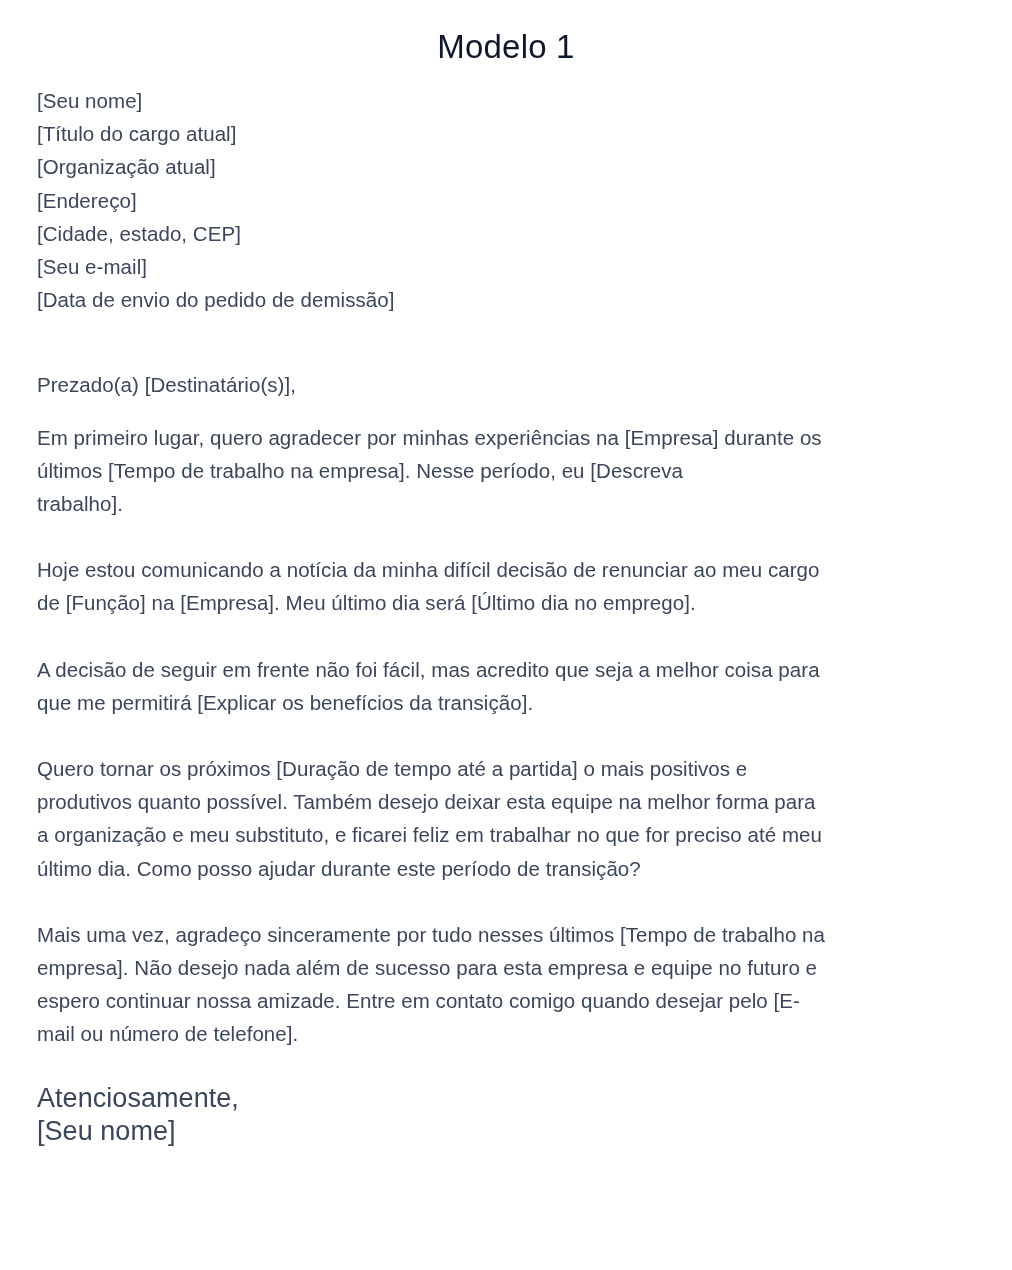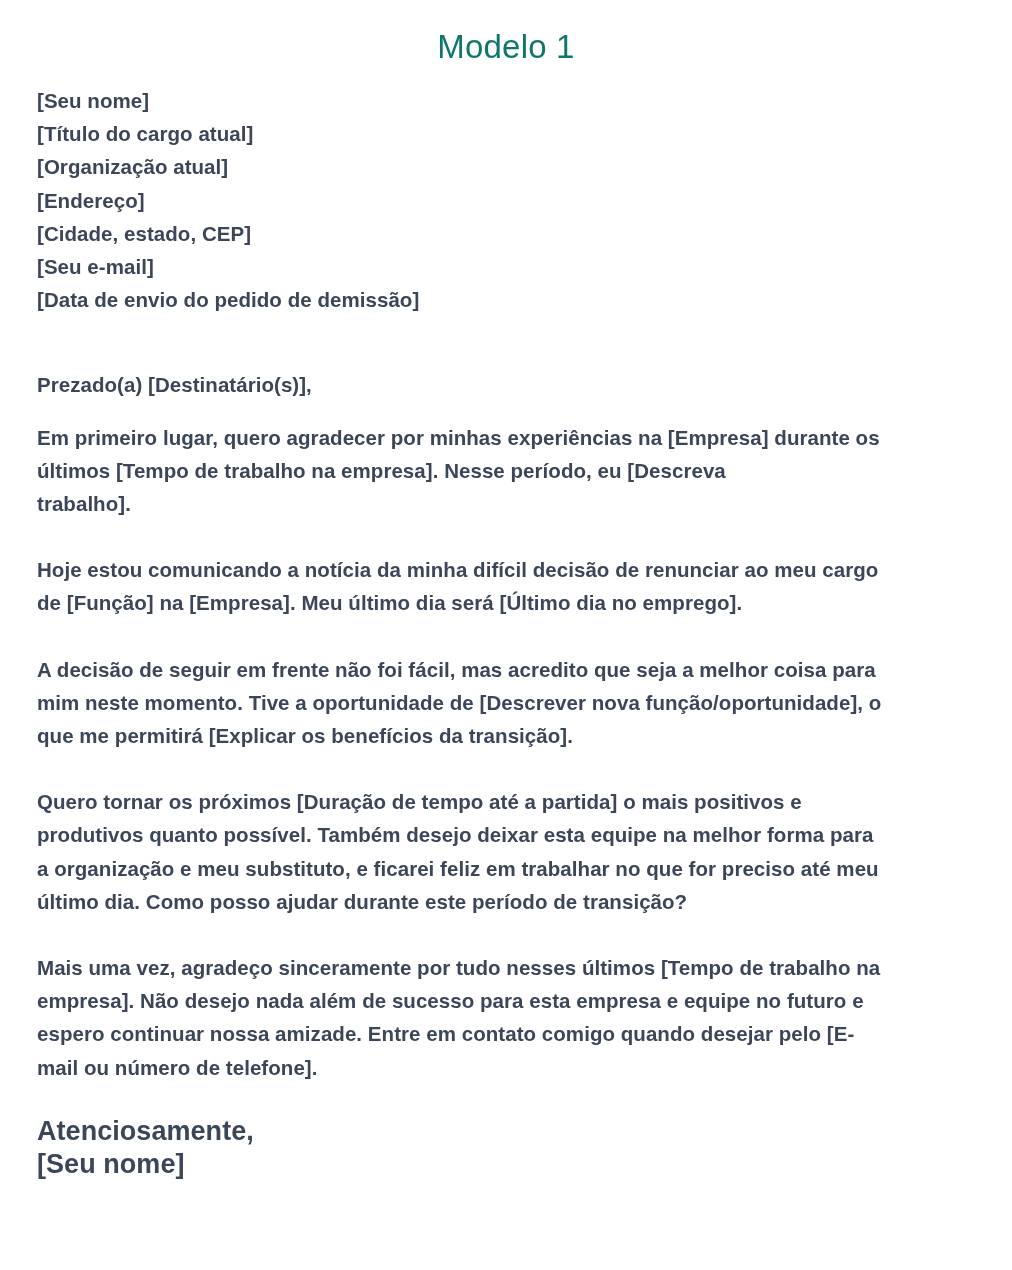--- a/index.html
+++ b/index.html
@@ -25,29 +25,28 @@
   .doc-title {
     position: absolute;
     top: 26px;
     left: 0;
     width: 1012px;
     text-align: center;
     font-size: 33px;
     font-weight: 400;
     line-height: 42px;
     letter-spacing: 0.2px;
-    color: #0f766e;
+    color: #0f172a;
     margin: 0;
   }
   .body-block {
     position: absolute;
     left: 37px;
     top: 84px;
     width: 944px;
-    font-weight: bold;
   }
   .addr-line {
     font-size: 20.5px;
     line-height: 33.2px;
     letter-spacing: 0.05px;
     white-space: nowrap;
   }
   .spacer-addr { height: 52px; }
   .para {
     font-size: 20.5px;
@@ -95,21 +94,20 @@
       <span class="nowrap-break">trabalho].</span>
     </p>
 
     <p class="para">
       <span class="nowrap-break">Hoje estou comunicando a notícia da minha difícil decisão de renunciar ao meu cargo</span>
       <span class="nowrap-break">de [Função] na [Empresa]. Meu último dia será [Último dia no emprego].</span>
     </p>
 
     <p class="para">
       <span class="nowrap-break">A decisão de seguir em frente não foi fácil, mas acredito que seja a melhor coisa para</span>
-      <span class="nowrap-break">mim neste momento. Tive a oportunidade de [Descrever nova função/oportunidade], o</span>
       <span class="nowrap-break">que me permitirá [Explicar os benefícios da transição].</span>
     </p>
 
     <p class="para">
       <span class="nowrap-break">Quero tornar os próximos [Duração de tempo até a partida] o mais positivos e</span>
       <span class="nowrap-break">produtivos quanto possível. Também desejo deixar esta equipe na melhor forma para</span>
       <span class="nowrap-break">a organização e meu substituto, e ficarei feliz em trabalhar no que for preciso até meu</span>
       <span class="nowrap-break">último dia. Como posso ajudar durante este período de transição?</span>
     </p>
 

